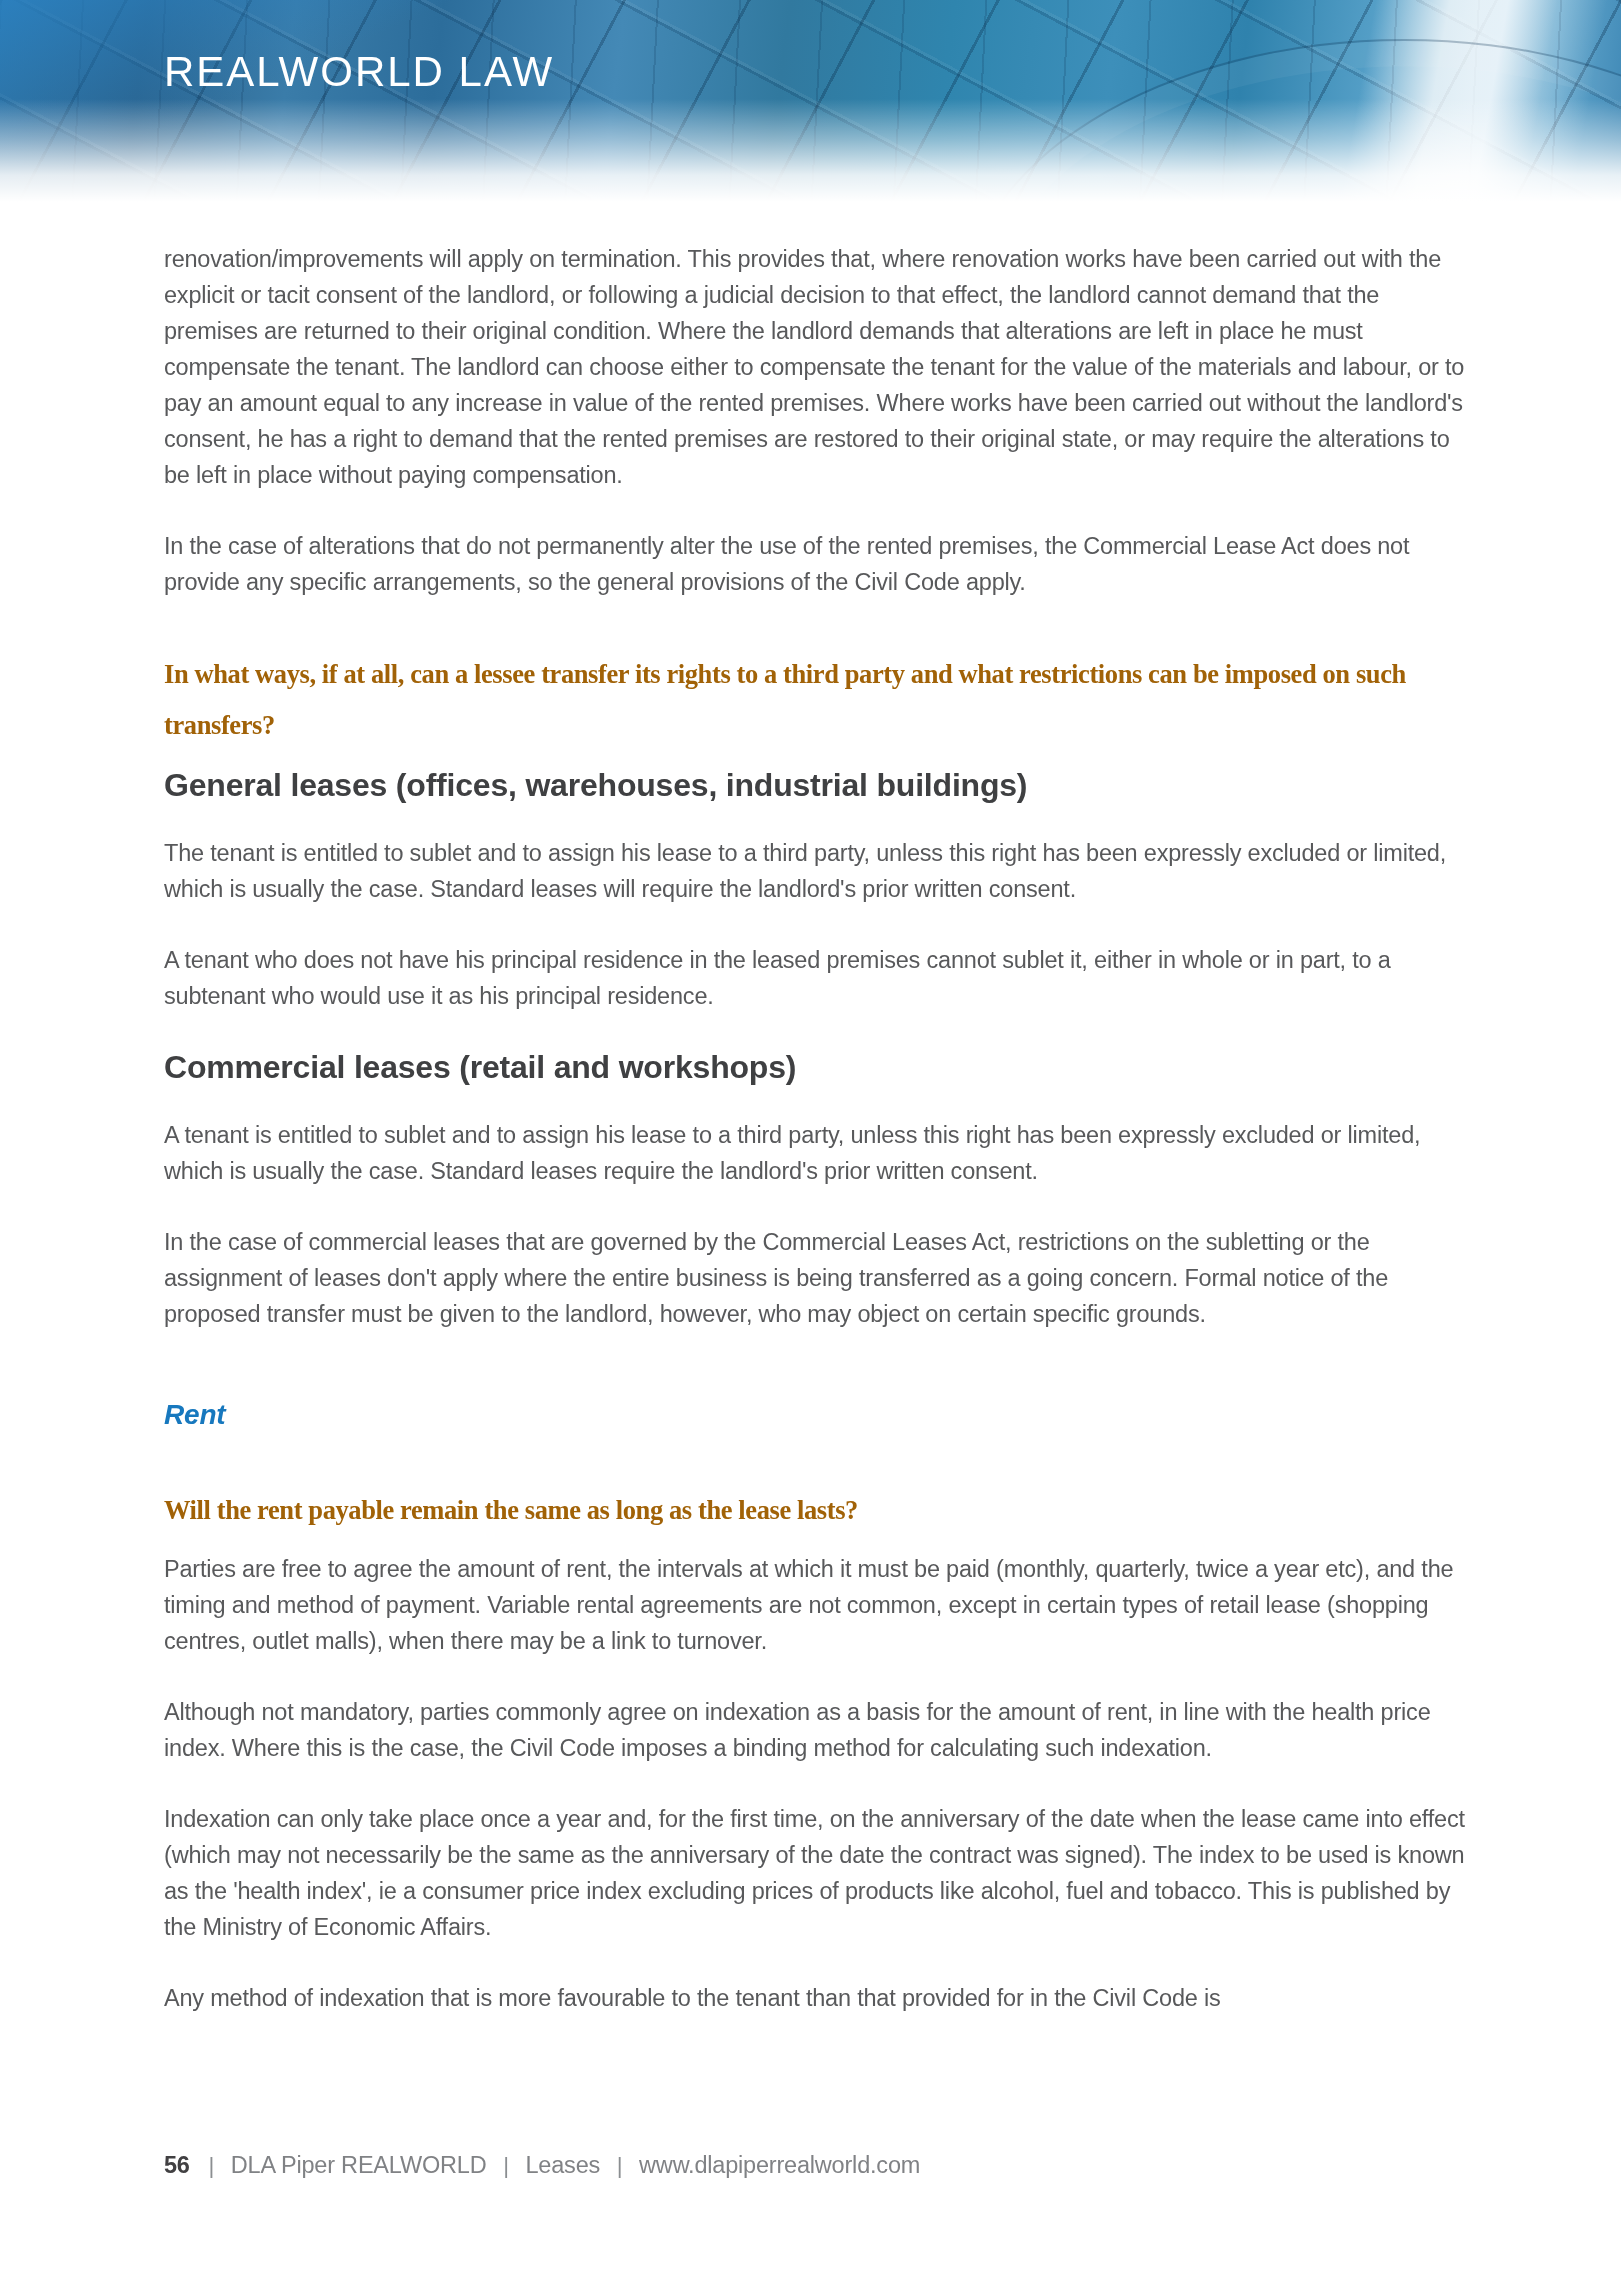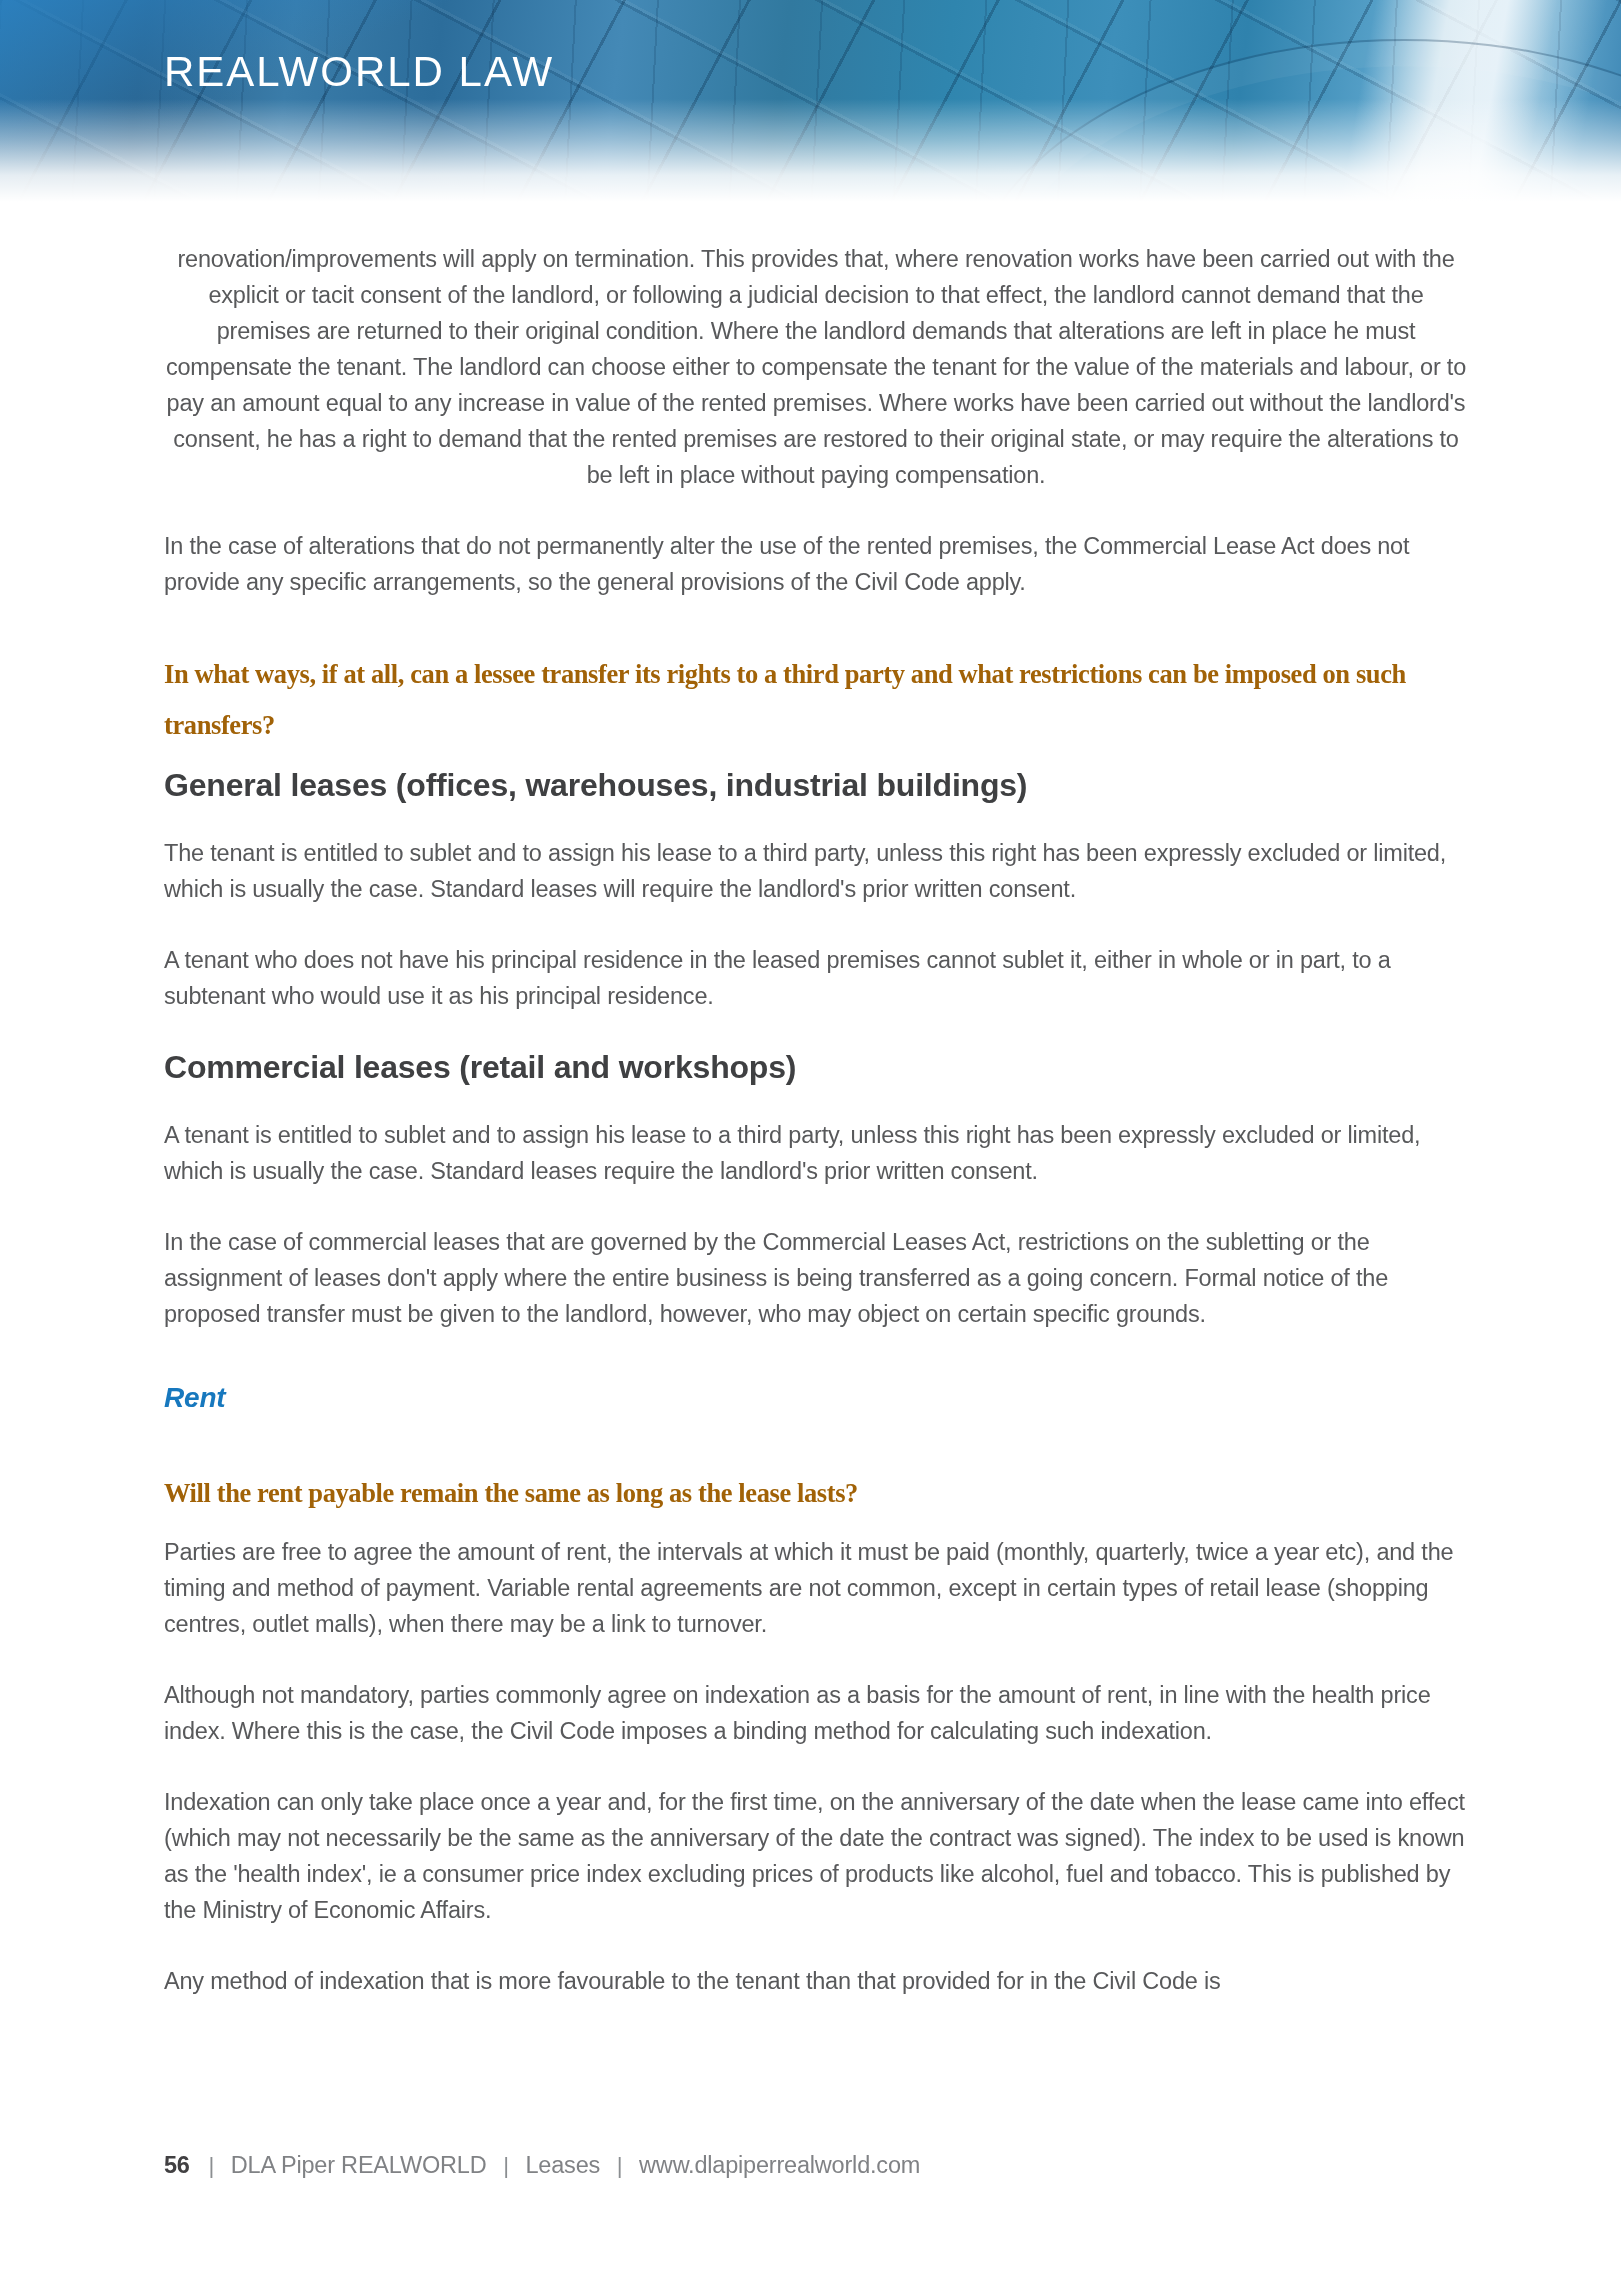--- a/index.html
+++ b/index.html
@@ -66,40 +66,40 @@
     margin-left: 164px;
     width: 1304px;
     color: #58595b;
   }
   .content p {
     margin: 0 0 35px 0;
     font-size: 23.5px;
     line-height: 36px;
     letter-spacing: -0.2px;
   }
-  .content p.first { margin-top: 35px; text-align: center; }
+  .content p.first { margin-top: 35px; }
   h2.question {
     margin: 49px 0 15.7px 0;
     color: #a16207;
     font-size: 26.5px;
     line-height: 51px;
     font-weight: 600;
     letter-spacing: -0.4px;
     font-family: Liberation Serif, serif;
   }
   h3.subhead {
     margin: 11.8px 0 32px 0;
     color: #3f4042;
     font-size: 32px;
     line-height: 36px;
     font-weight: 700;
     letter-spacing: -0.2px;
   }
   h2.section-title {
-    margin: 44px 0 0 0;
+    margin: 61px 0 0 0;
     color: #1778be;
     font-size: 28px;
     line-height: 43px;
     font-weight: 600;
     font-style: italic;
     letter-spacing: -0.2px;
   }
 
   
   .footer {

